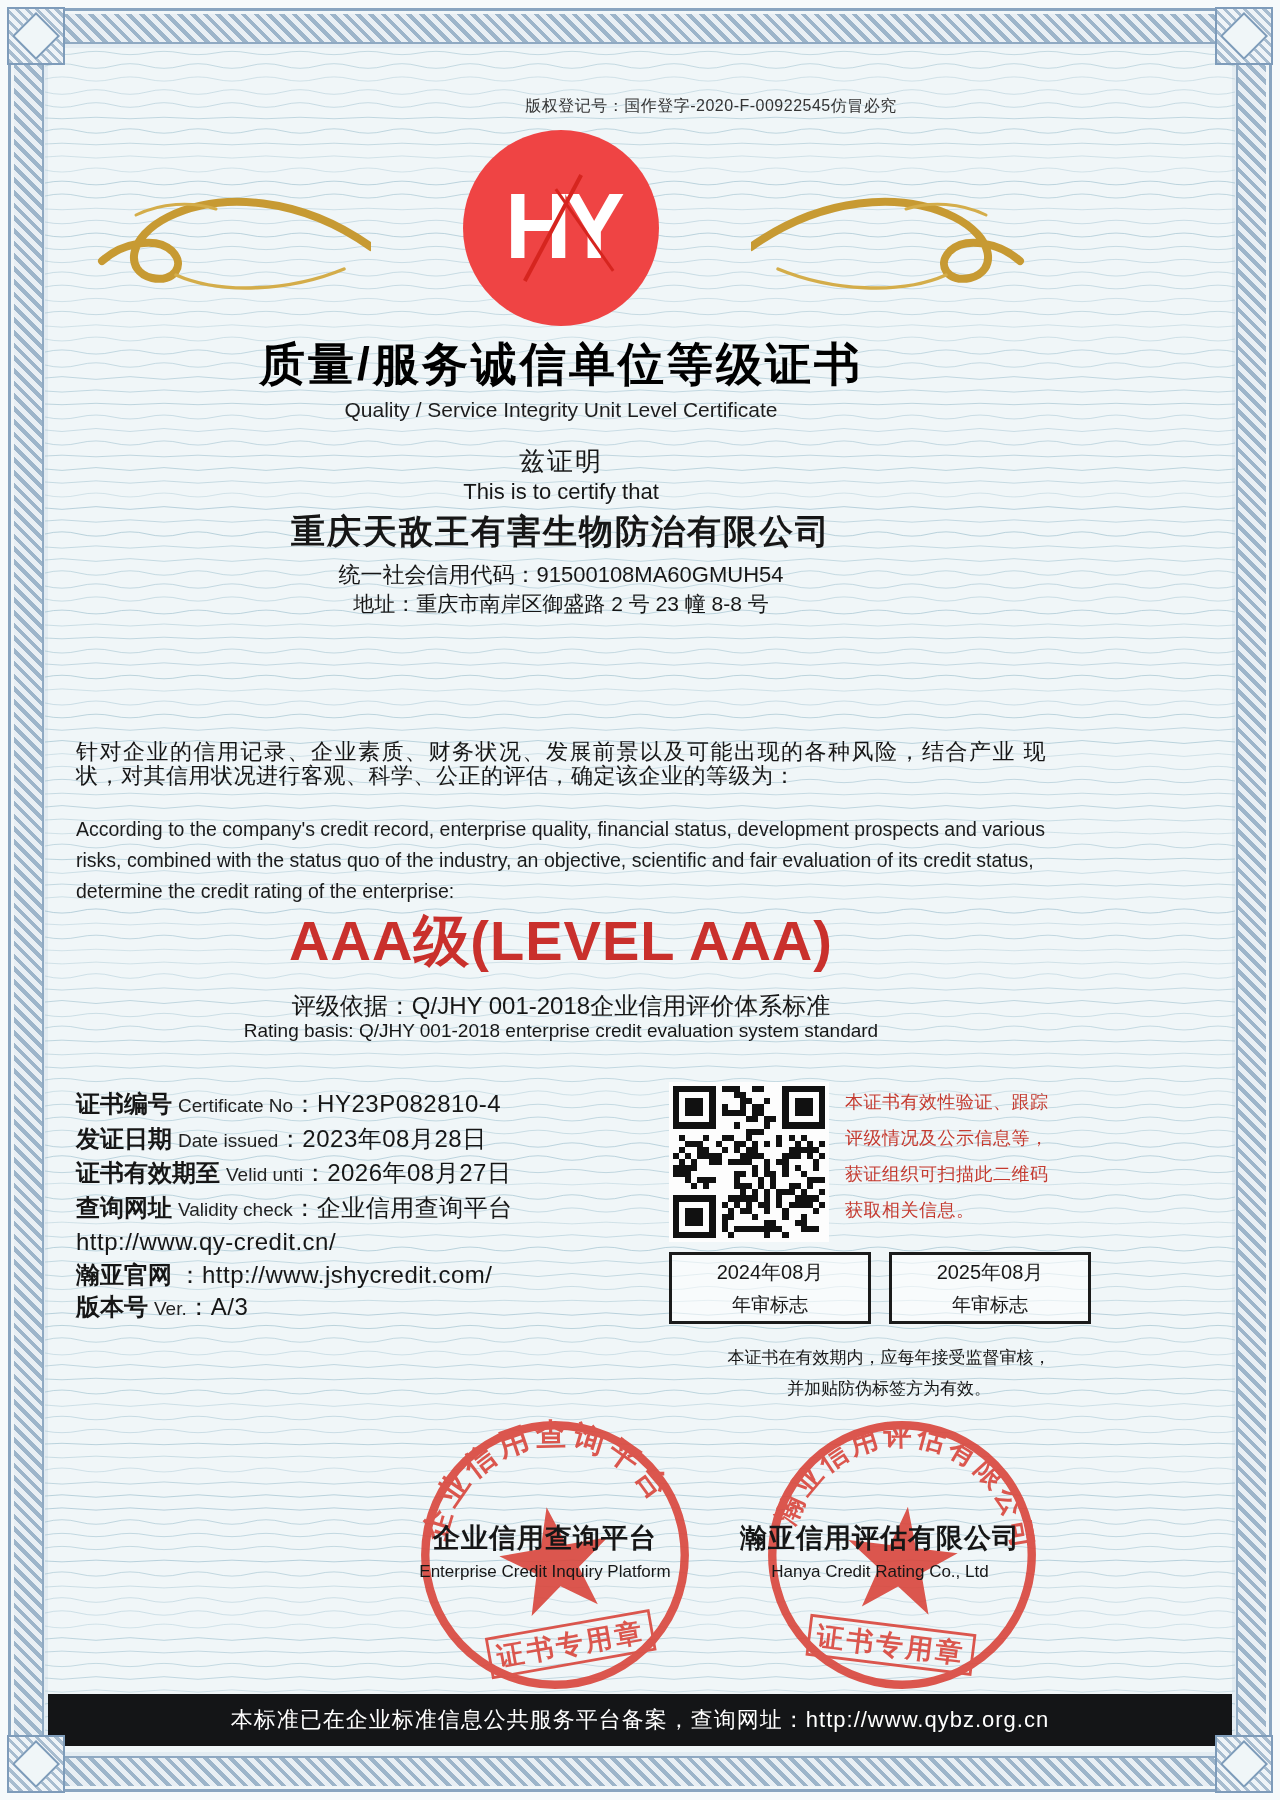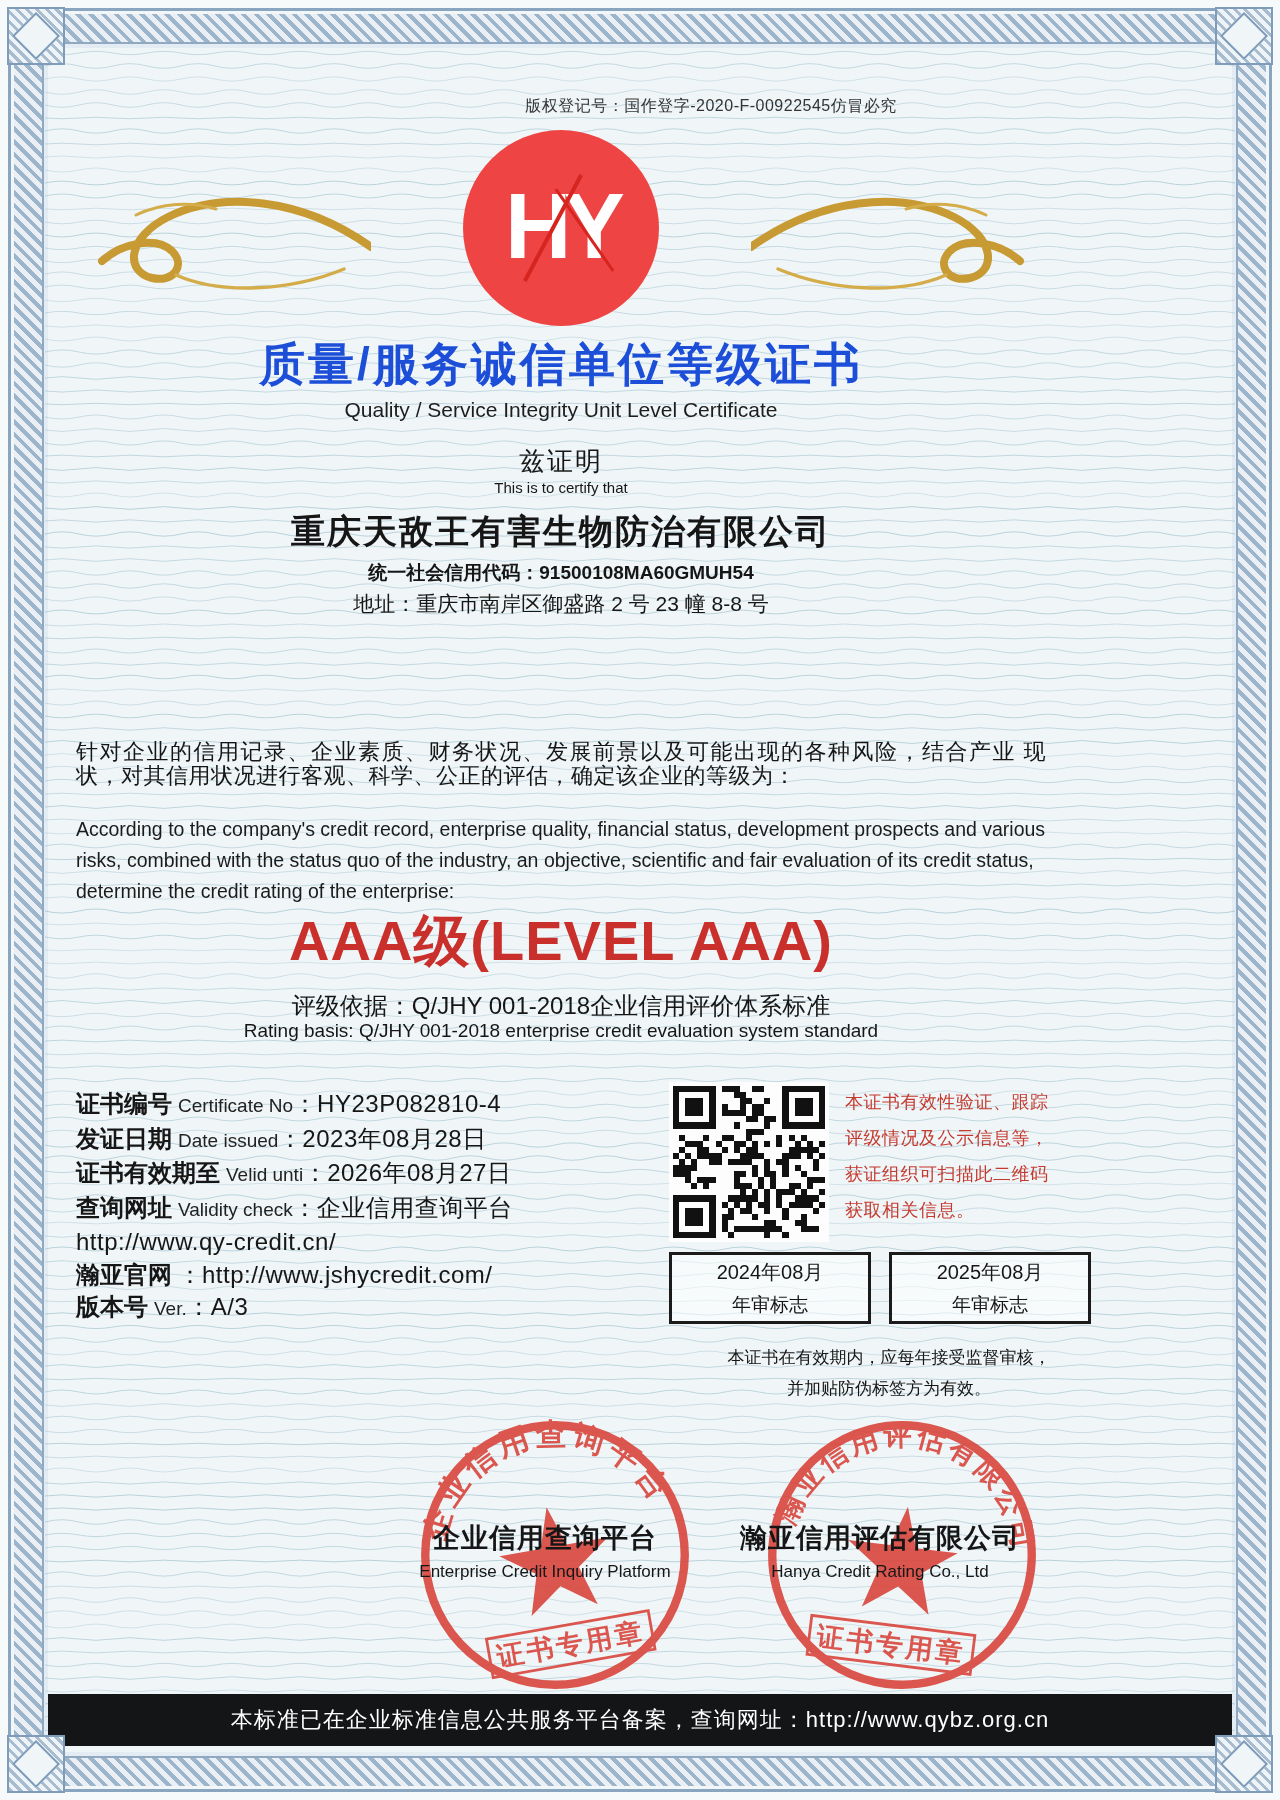--- a/index.html
+++ b/index.html
@@ -27,26 +27,26 @@
   .logo-circle{position:absolute;left:calc(50% - 98px);top:0;width:196px;height:196px;border-radius:50%;
       background:#ef4444;display:flex;align-items:center;justify-content:center;overflow:hidden;}
   .logo-hy{font-size:92px;font-weight:800;color:#ffffff;letter-spacing:-8px;line-height:1;transform:translateY(-2px);}
   .crack{position:absolute;background:#d6251f;}
   .crack.c1{width:4px;height:120px;left:88px;top:38px;transform:rotate(28deg);}
   .crack.c2{width:3px;height:100px;left:120px;top:50px;transform:rotate(-35deg);}
   .flourish{position:absolute;top:55px;width:295px;height:110px;}
   .flourish.right{right:0;transform:scaleX(-1);}
   .flourish.left{left:0;}
   
-  .title-zh{top:288px;font-size:46px;font-weight:700;letter-spacing:3px;color:#1d4ed8;}
+  .title-zh{top:288px;font-size:46px;font-weight:700;letter-spacing:3px;color:#000000;}
   .title-en{top:352px;font-size:21px;color:#1d1d1d;}
   .certify-zh{top:398px;font-size:26px;letter-spacing:2px;text-align:center;}
-  .certify-en{top:433px;font-size:15px;}
+  .certify-en{top:433px;font-size:22px;}
   .company{top:463px;font-size:34px;font-weight:800;letter-spacing:2px;}
-  .code{top:514px;font-size:19px;font-weight:bold;}
+  .code{top:514px;font-size:22px;}
   .address{top:544px;font-size:21px;}
   
   .body-zh{top:694px;text-align:justify;font-size:22px;line-height:24px;letter-spacing:.5px;}
   .body-en{top:768px;text-align:left;font-size:19.5px;line-height:31px;color:#1b1b1b;}
   .level{top:858px;font-size:56px;font-weight:800;color:#c9302c;letter-spacing:1px;}
   .basis-zh{top:944px;font-size:24px;}
   .basis-en{top:974px;font-size:19px;}
   
   .mid{position:absolute;top:1030px;left:30px;right:26px;display:flex;text-align:left;}
   .col-left{width:545px;flex:none;padding-top:12px;}

